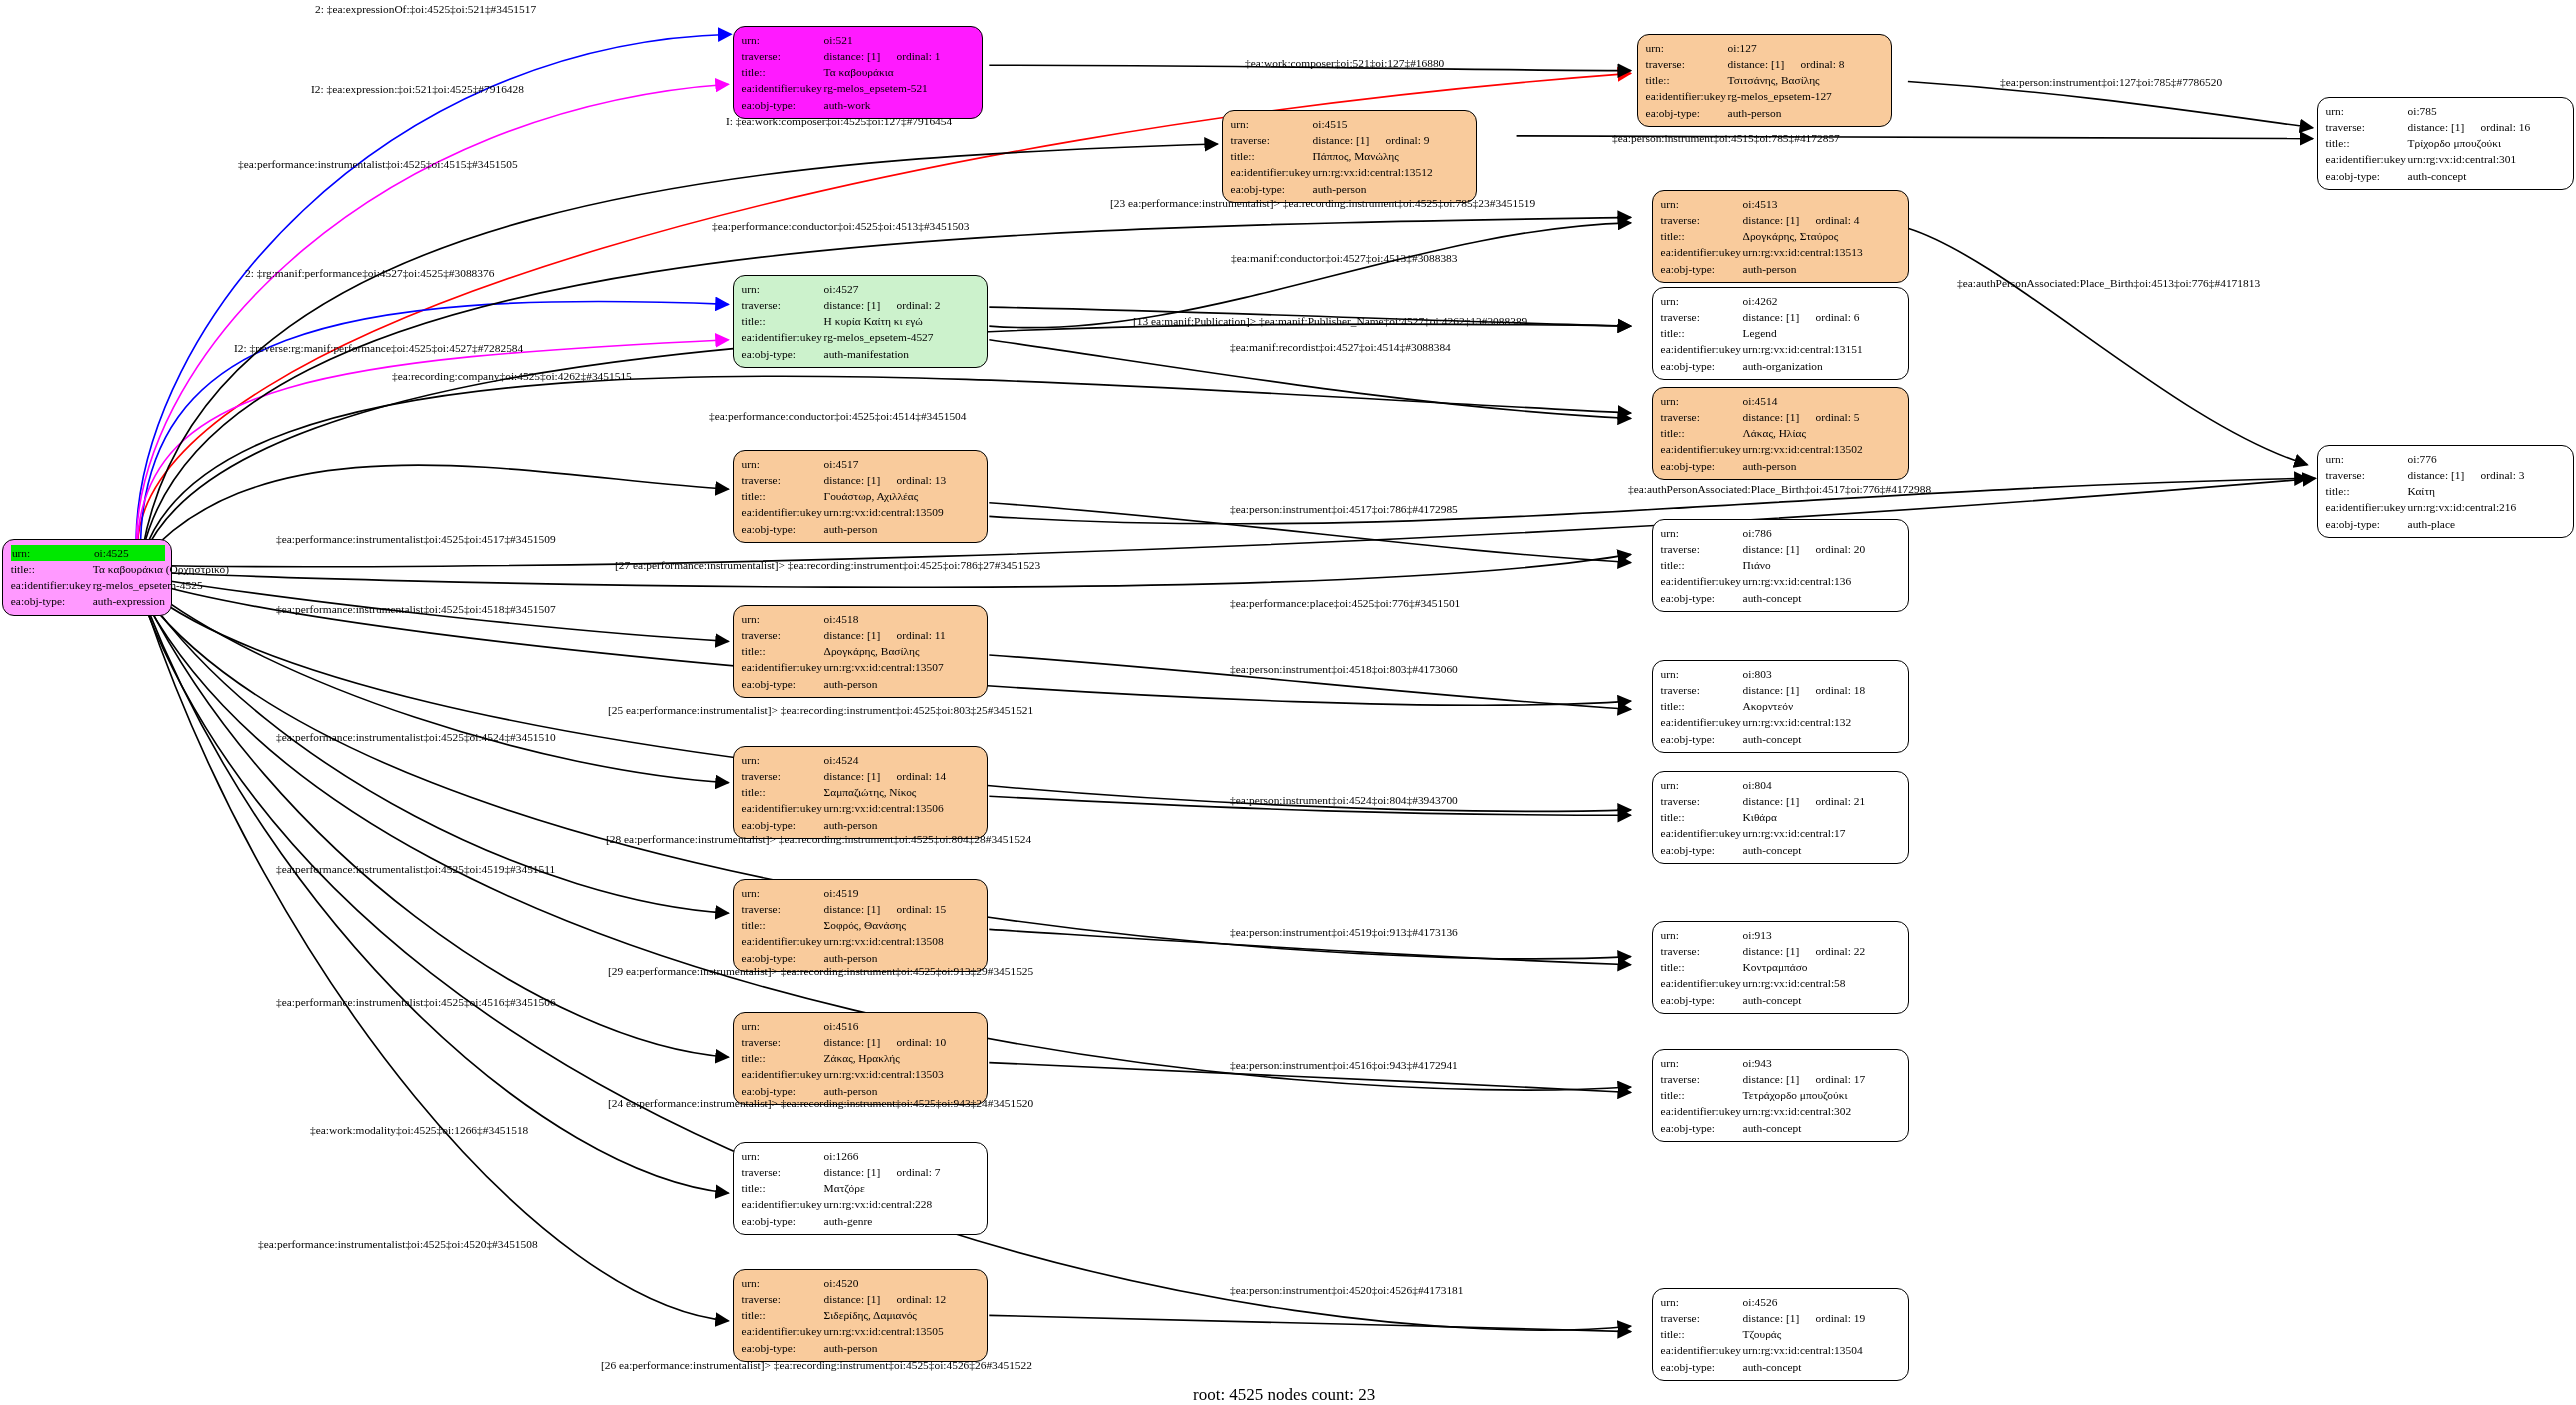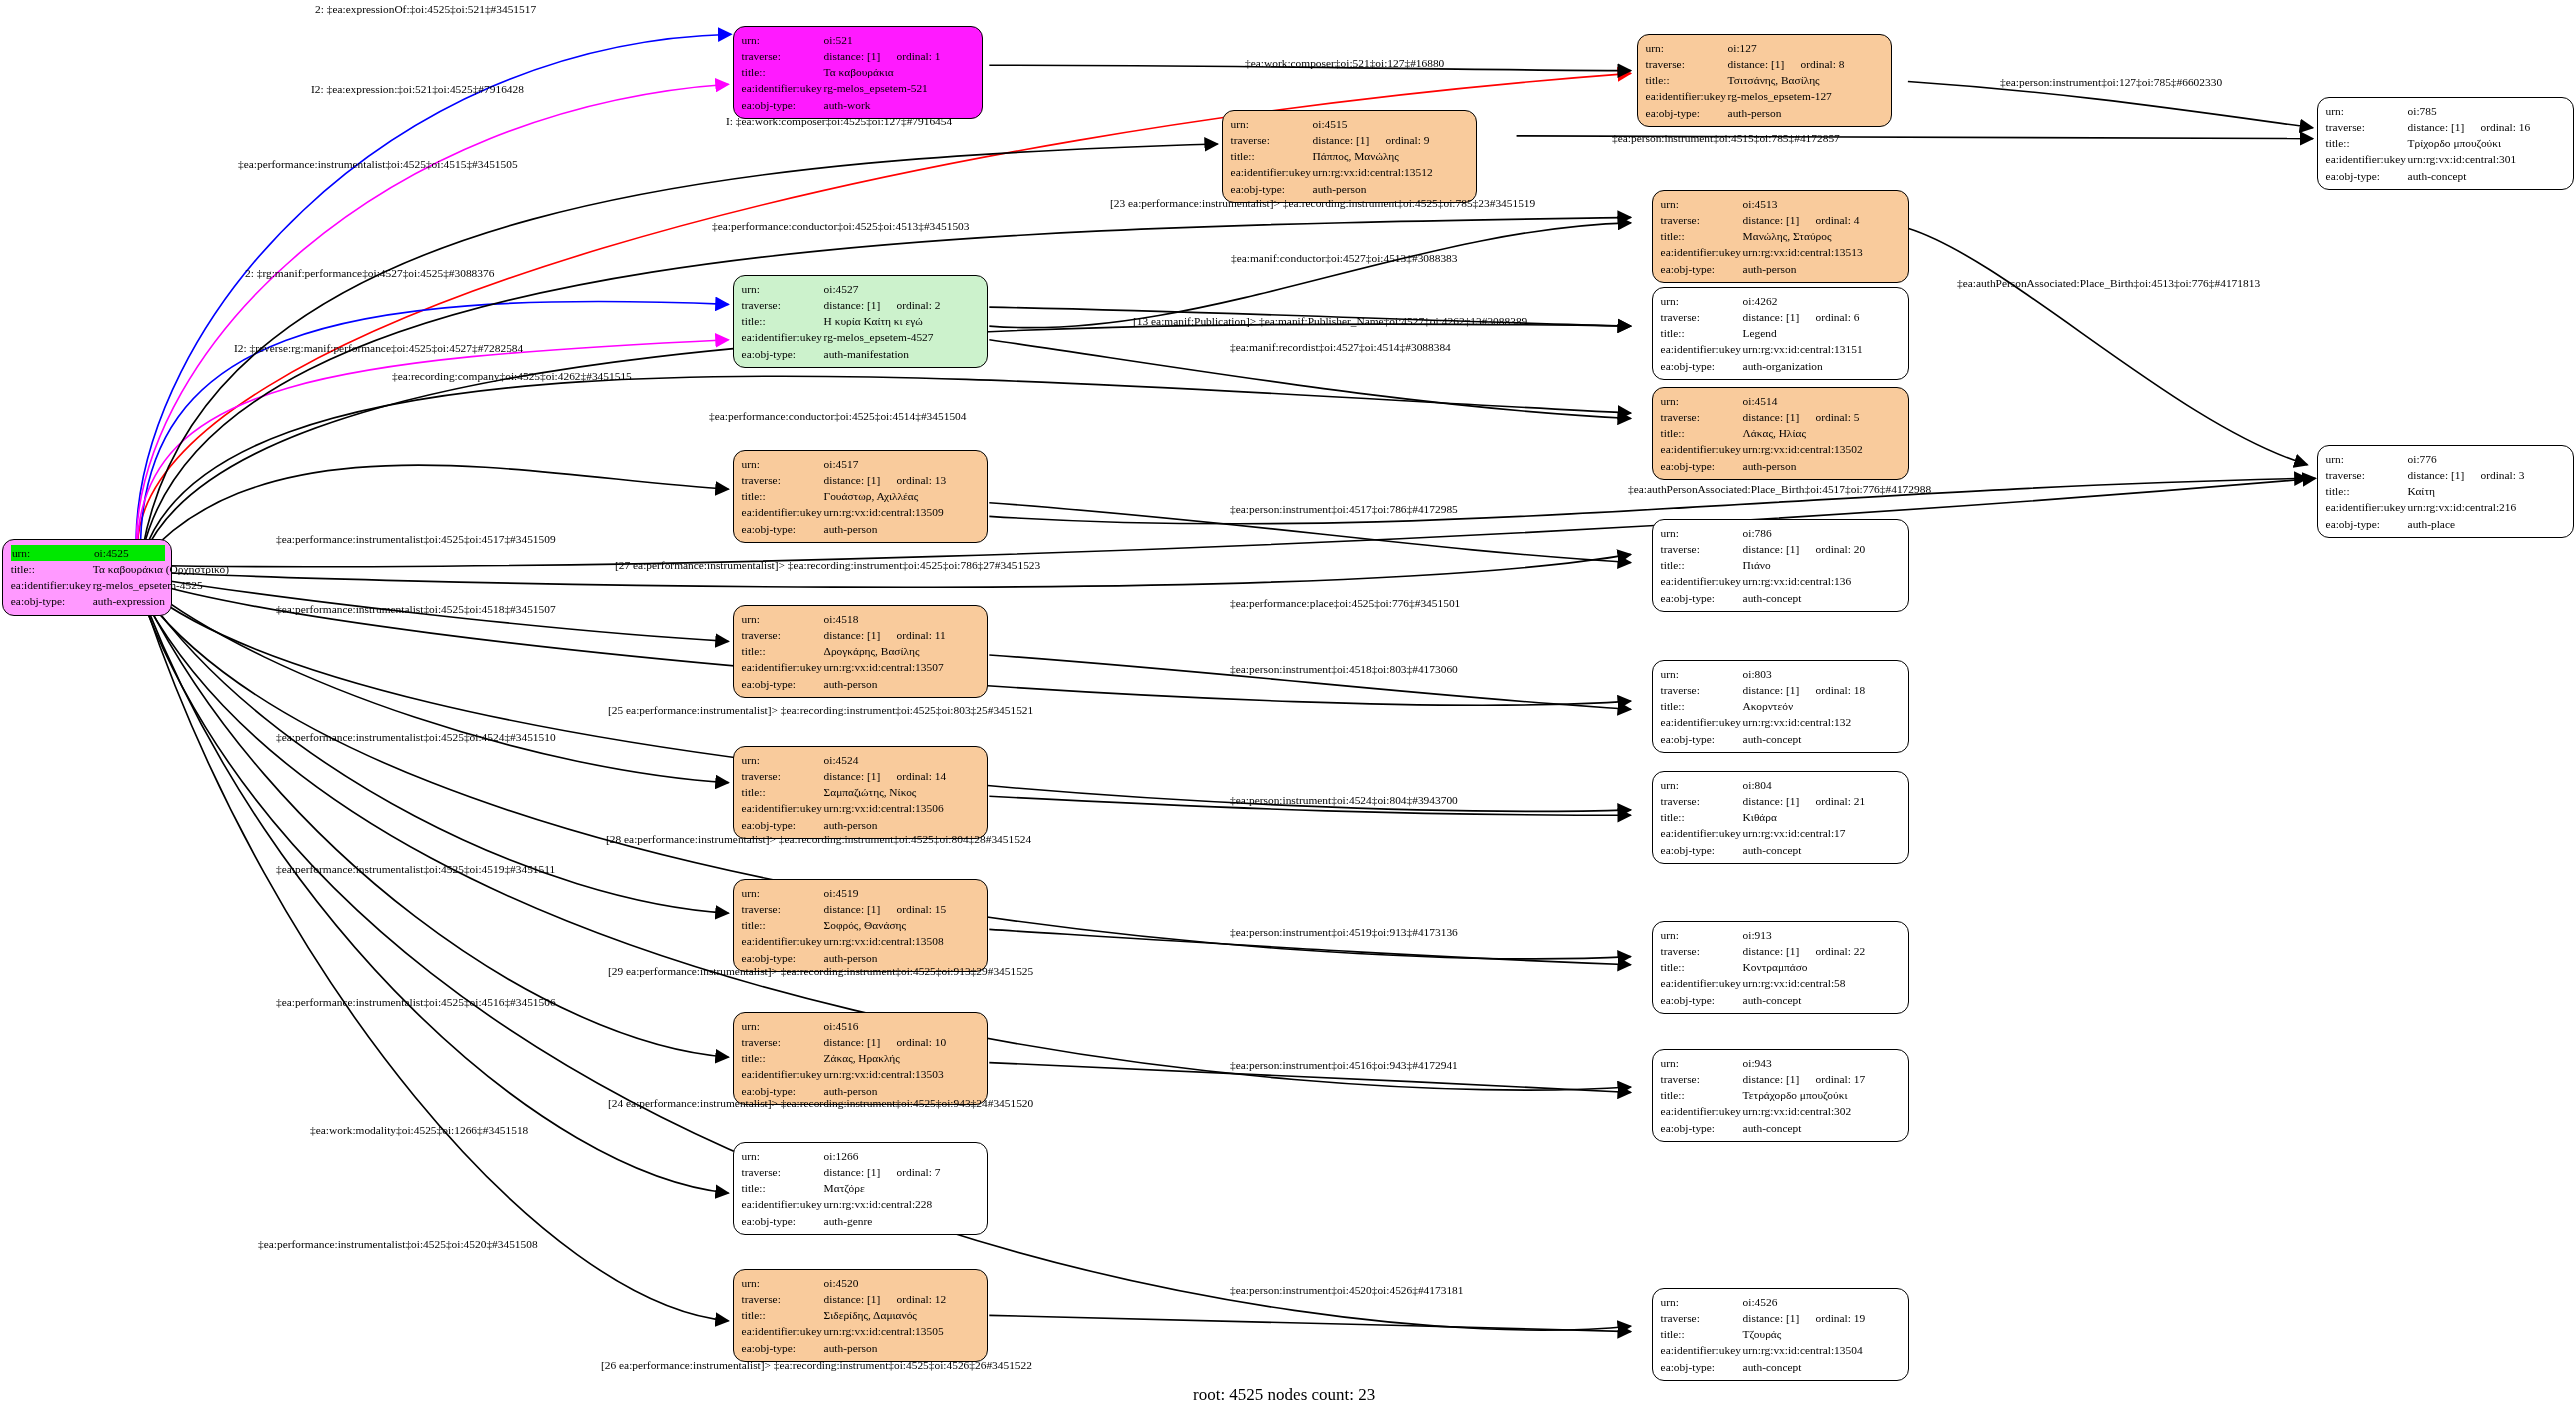--- a/index.html
+++ b/index.html
@@ -201,21 +201,21 @@
     <div class="row">
         <span class="k">urn:</span>
         <span class="v">oi:4513</span>
       </div>
     <div class="row">
         <span class="k">traverse:</span>
         <span class="v"><span>distance: [1]</span><span class="ord">ordinal: 4</span></span>
       </div>
     <div class="row">
         <span class="k">title::</span>
-        <span class="v">Μανώλης, Σταύρος</span>
+        <span class="v">Δρογκάρης, Σταύρος</span>
       </div>
     <div class="row">
         <span class="k">ea:identifier:ukey</span>
         <span class="v">urn:rg:vx:id:central:13513</span>
       </div>
     <div class="row">
         <span class="k">ea:obj-type:</span>
         <span class="v">auth-person</span>
       </div>
   </div>
@@ -609,21 +609,21 @@
         <span class="k">ea:obj-type:</span>
         <span class="v">auth-concept</span>
       </div>
   </div>
 
   <div class="elabel" style="left:315px;top:3.3px;">2: ‡ea:expressionOf:‡oi:4525‡oi:521‡#3451517</div>
   <div class="elabel" style="left:311px;top:83px;">I2: ‡ea:expression:‡oi:521‡oi:4525‡#7916428</div>
   <div class="elabel" style="left:238px;top:158px;">‡ea:performance:instrumentalist‡oi:4525‡oi:4515‡#3451505</div>
   <div class="elabel" style="left:726px;top:115px;">I: ‡ea:work:composer‡oi:4525‡oi:127‡#7916454</div>
   <div class="elabel" style="left:1245px;top:57px;">‡ea:work:composer‡oi:521‡oi:127‡#16880</div>
-  <div class="elabel" style="left:2000px;top:76px;">‡ea:person:instrument‡oi:127‡oi:785‡#6602330</div>
+  <div class="elabel" style="left:2000px;top:76px;">‡ea:person:instrument‡oi:127‡oi:785‡#7786520</div>
   <div class="elabel" style="left:1612px;top:132px;">‡ea:person:instrument‡oi:4515‡oi:785‡#4172857</div>
   <div class="elabel" style="left:1110px;top:197px;">[23 ea:performance:instrumentalist]&gt; ‡ea:recording:instrument‡oi:4525‡oi:785‡23#3451519</div>
   <div class="elabel" style="left:712px;top:220px;">‡ea:performance:conductor‡oi:4525‡oi:4513‡#3451503</div>
   <div class="elabel" style="left:1231px;top:252px;">‡ea:manif:conductor‡oi:4527‡oi:4513‡#3088383</div>
   <div class="elabel" style="left:245px;top:267px;">2: ‡rg:manif:performance‡oi:4527‡oi:4525‡#3088376</div>
   <div class="elabel" style="left:1133px;top:315px;">[13 ea:manif:Publication]&gt; ‡ea:manif:Publisher_Name‡oi:4527‡oi:4262‡13#3088389</div>
   <div class="elabel" style="left:234px;top:342px;">I2: ‡reverse:rg:manif:performance‡oi:4525‡oi:4527‡#7282584</div>
   <div class="elabel" style="left:1230px;top:341px;">‡ea:manif:recordist‡oi:4527‡oi:4514‡#3088384</div>
   <div class="elabel" style="left:392px;top:370px;">‡ea:recording:company‡oi:4525‡oi:4262‡#3451515</div>
   <div class="elabel" style="left:709px;top:410px;">‡ea:performance:conductor‡oi:4525‡oi:4514‡#3451504</div>

